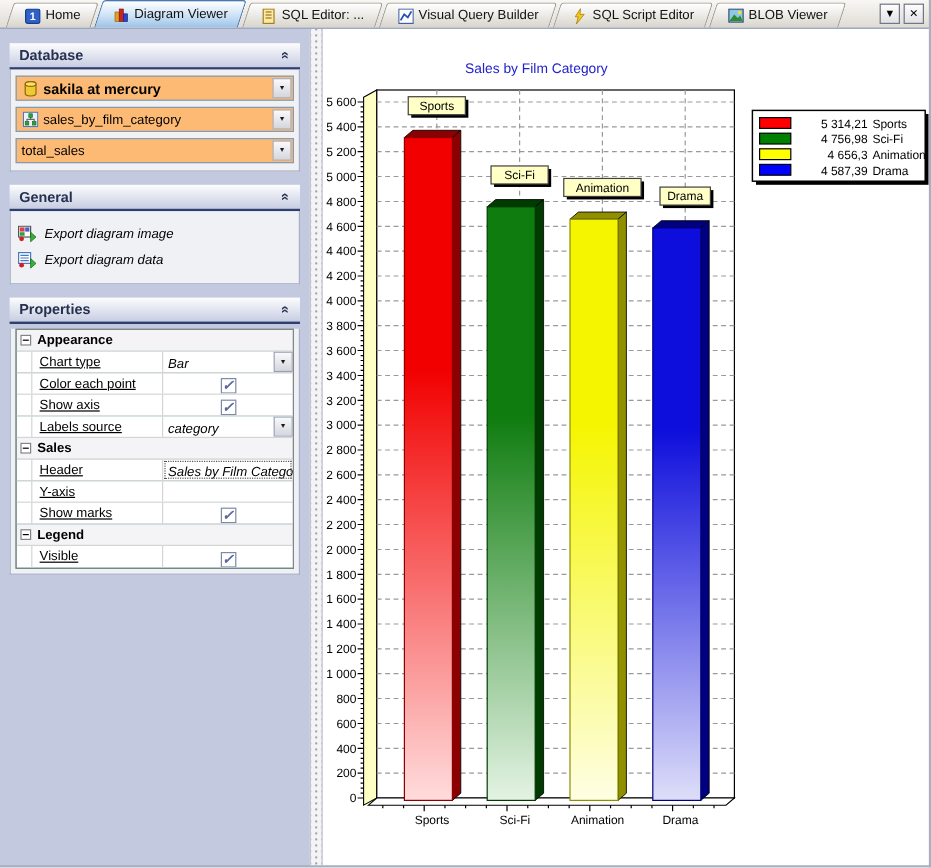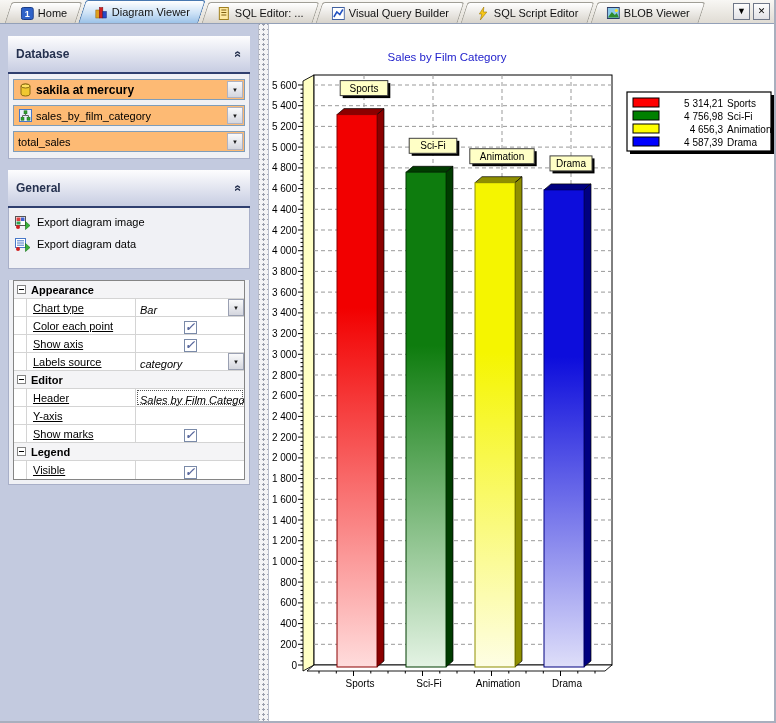--- a/index.html
+++ b/index.html
@@ -56,21 +56,21 @@
     width:11px; flex:none; background:#F4F4F6;
     border-left:1px solid #B8BCCA; border-right:1px solid #B8BCCA;
     background-image:radial-gradient(#9A9EAC 1px, transparent 1.3px);
     background-size:5px 5px; background-position:2px 3px;
   }
   .chart-panel { flex:1; background:#fff; position:relative; overflow:hidden; }
   
   .panel { margin:0 8px; }
   .panel + .panel { margin-top:11px;border-radius:17px; }
   .panel-header {
-    height:38px; display:flex; align-items:center; justify-content:space-between;
+    height:22px; display:flex; align-items:center; justify-content:space-between;
     padding:0 8px;
     background:linear-gradient(#FDFDFE,#C7CDE2);
     border-bottom:2px solid #2F3F6F;
     font-size:12px; font-weight:bold; color:#25314F;
   }
   .chevron {
     display:inline-block; transform:rotate(90deg);
     font-size:12px; font-weight:bold; color:#25314F; cursor:pointer;
   }
   .panel-body {
@@ -88,21 +88,21 @@
   .combo .cicon { display:inline-flex; width:14px; align-items:center; justify-content:center; }
   .dd-btn {
     position:absolute; right:1px; top:1px; bottom:1px; width:16px;
     background:linear-gradient(#FAFAFB,#D4D6DE);
     border:1px solid #AEB2C2;
     display:flex; align-items:center; justify-content:center;
     font-size:6px; color:#1a1a1a; cursor:pointer;
   }
   
   .links-body { padding:8px 6px; }
-  .link-item { display:flex; align-items:flex-start; gap:6px; height:22px; font-size:11px; color:#000; cursor:pointer; }
+  .link-item { display:flex; align-items:center; gap:6px; height:22px; font-size:11px; color:#000; cursor:pointer;font-style:italic; }
   .link-item .licon { display:inline-flex; width:16px; justify-content:center; }
   
   .grid { margin:4px; border:1px solid #858585; background:#0f766e; font-size:11px; }
   .grow { display:flex; height:18px; border-bottom:1px solid #D4D4D4; align-items:stretch; background:#fff; }
   .grid .grow:last-child { border-bottom:none; }
   .grow.group { background:#F4F4F6; align-items:center; padding-left:3px; gap:5px; font-weight:bold; }
   .expander { width:9px; height:9px; border:1px solid #848484; background:#fff; position:relative; flex:none; cursor:pointer; }
   .expander::after { content:""; position:absolute; left:1px; right:1px; top:3px; height:1px; background:#000; }
   .gc-indent { width:13px; border-right:1px solid #D4D4D4; flex:none; }
   .gc-label { width:109px; border-right:1px solid #D4D4D4; display:flex; align-items:center; padding-left:6px; flex:none;text-decoration:underline; }
@@ -270,20 +270,24 @@
                   <path d="M10.5,5.5 l4.5,4 -4.5,4 z" fill="#38B038" stroke="#107010" stroke-width="0.6"></path>
                   <circle cx="3" cy="11" r="2" fill="#D02020"></circle>
                 </svg>
               </span>
               <span>Export diagram data</span>
             </div>
           </div>
       </div>
 
       <div class="panel">
+        <div class="panel-header">
+          <span>Properties</span>
+          <span class="chevron">«</span>
+        </div>
         <div class="panel-body">
           <div class="grid" id="prop-grid">
               <div class="grow group">
                 <span class="expander"></span>
                 <span>Appearance</span>
               </div>
               <div class="grow">
                 <div class="gc-indent"></div>
                 <div class="gc-label">Chart type</div>
                 <div class="gc-value">
@@ -312,21 +316,21 @@
               <div class="grow">
                 <div class="gc-indent"></div>
                 <div class="gc-label">Labels source</div>
                 <div class="gc-value">
                   <span>category</span>
                   <span class="dd-btn">▼</span>
                 </div>
               </div>
               <div class="grow group">
                 <span class="expander"></span>
-                <span>Editor</span>
+                <span>Sales</span>
               </div>
               <div class="grow">
                 <div class="gc-indent"></div>
                 <div class="gc-label">Header</div>
                 <div class="gc-value focused">
                   <span>Sales by Film Category</span>
                 </div>
               </div>
               <div class="grow">
                 <div class="gc-indent"></div>

